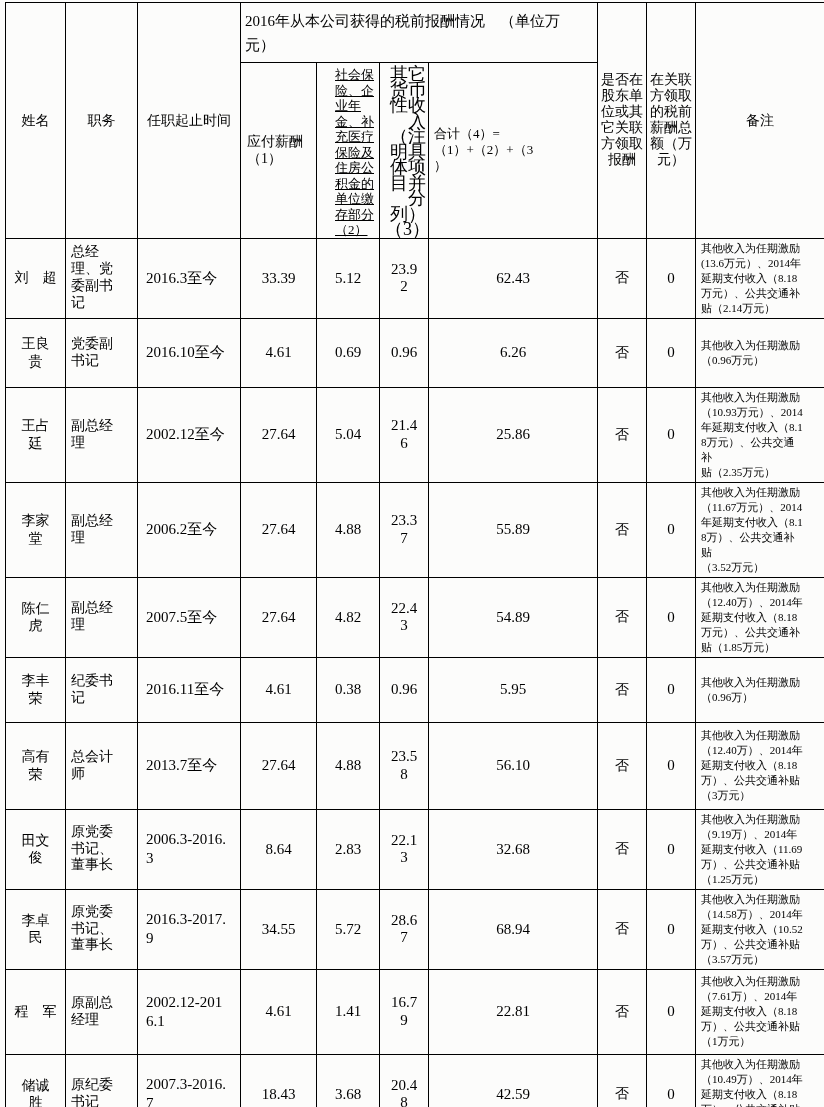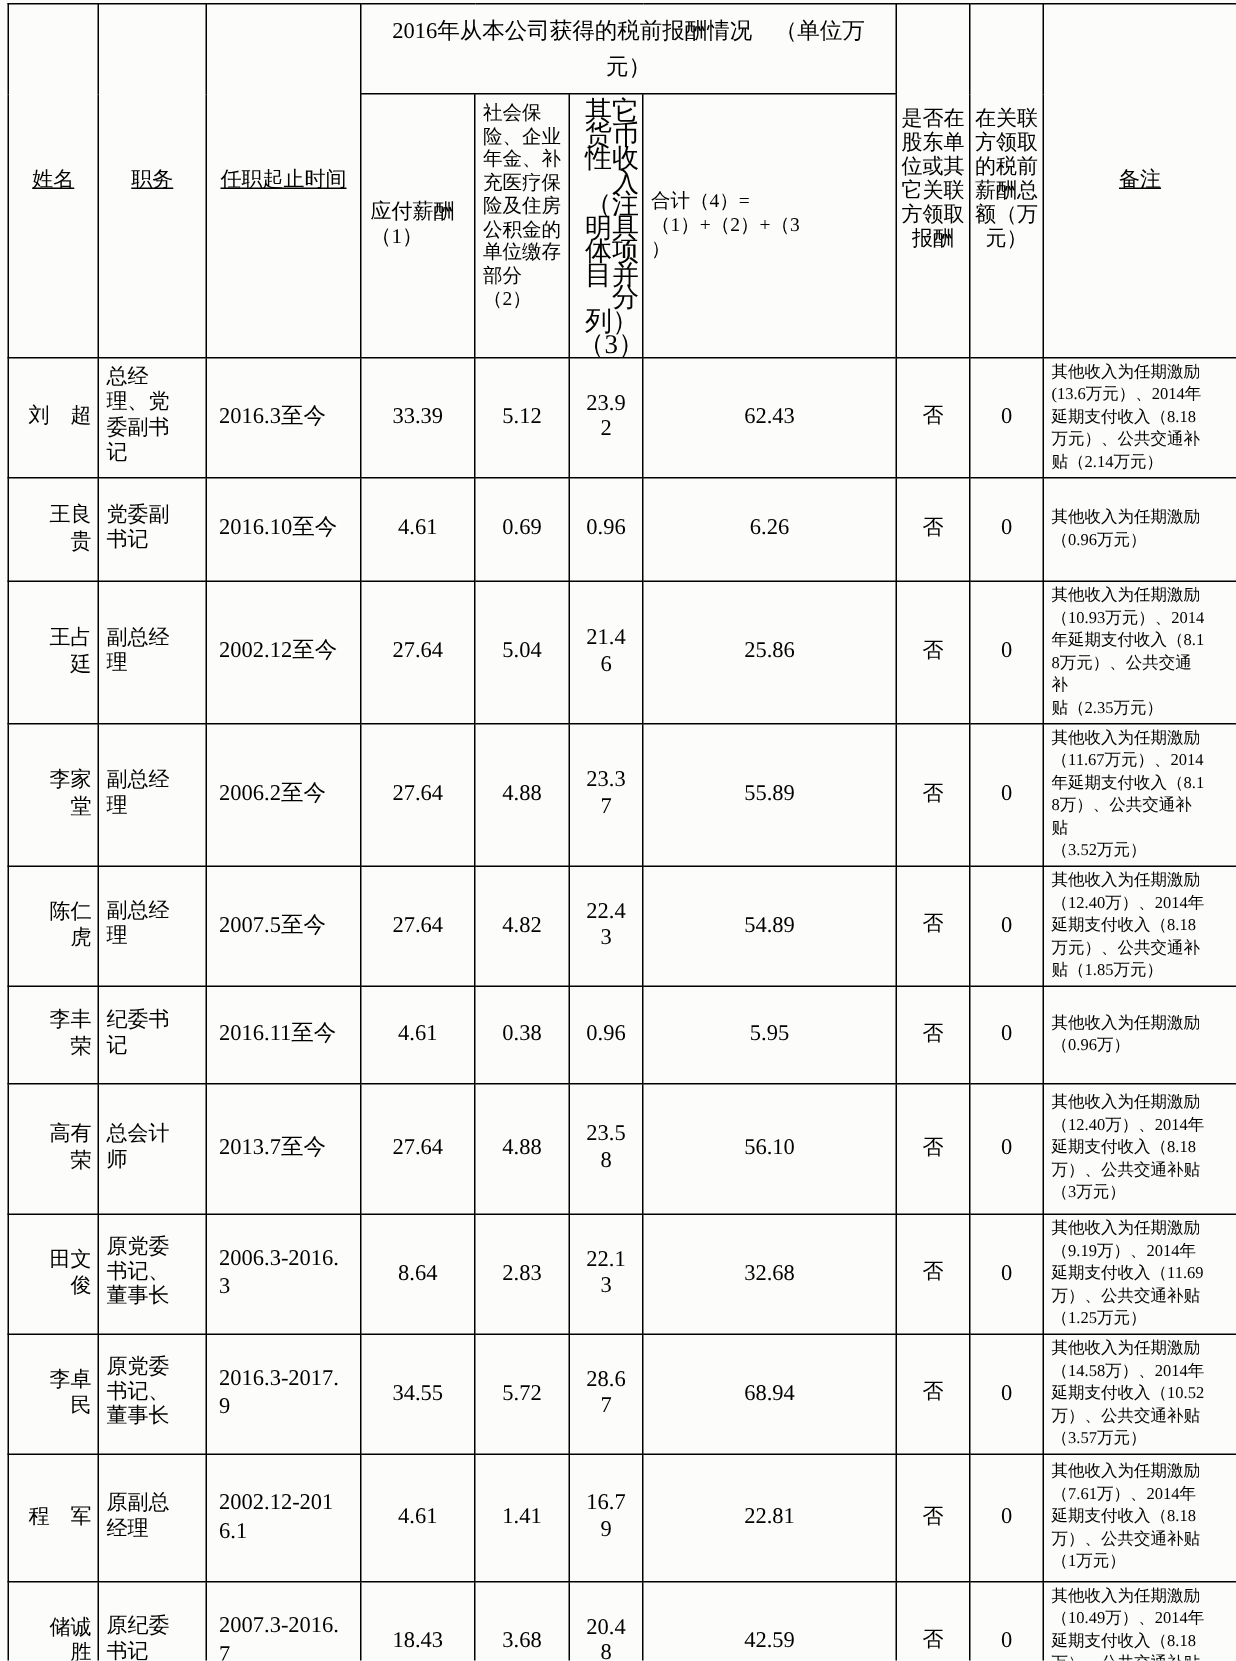--- a/index.html
+++ b/index.html
@@ -22,29 +22,29 @@
     white-space: pre-line;
     vertical-align: middle;
     padding: 2px 4px;
     font-size: 14px;
     line-height: 1.25;
     overflow: hidden;
   }
   
   thead tr.hr-a { height: 60px; }
   thead tr.hr-b { height: 170px; }
-  th.center { text-align: center; text-decoration: underline; }
-  th.group-title { text-align: center; font-size: 15px; line-height: 1.6; }
+  th.center { text-align: center; }
+  th.group-title { text-align: left; font-size: 15px; line-height: 1.6; }
   th.sub-salary { text-align: left; vertical-align: middle; padding-left: 6px; }
-  th.sub-insurance { text-align: left; vertical-align: top; font-size: 13px; line-height: 15.5px; padding: 4px 2px 0 5px; }
+  th.sub-insurance { text-align: left; vertical-align: top; font-size: 13px; line-height: 15.5px; padding: 4px 2px 0 18px; text-decoration: underline; }
   th.sub-other { text-align: right; vertical-align: top; font-size: 18px; line-height: 15.5px; padding: 4px 2px 0 5px; }
   th.sub-total { text-align: left; vertical-align: middle; font-size: 13px; padding-left: 5px; }
   th.v-narrow { text-align: center; line-height: 1.15; padding: 2px 1px; margin-left: 48px; }
   
-  td.name  { text-align: right; margin-top: 24px; }
+  td.name  { text-align: center; margin-top: 24px; }
   td.pos   { text-align: left; padding-left: 5px; line-height: 1.2; }
   td.term  { text-align: left; padding-left: 8px; font-size: 15px; }
   td.num   { text-align: center; font-size: 15px; }
   td.other { text-align: center; font-size: 15px; line-height: 1.15; padding: 2px 2px; }
   td.yn    { text-align: center; }
   td.remark { text-align: left; font-size: 11px; line-height: 15px; padding: 2px 20px 2px 5px; }
   
   tbody tr:nth-child(1)  { height: 80px; }
   tbody tr:nth-child(2)  { height: 69px; }
   tbody tr:nth-child(3)  { height: 88px; }

